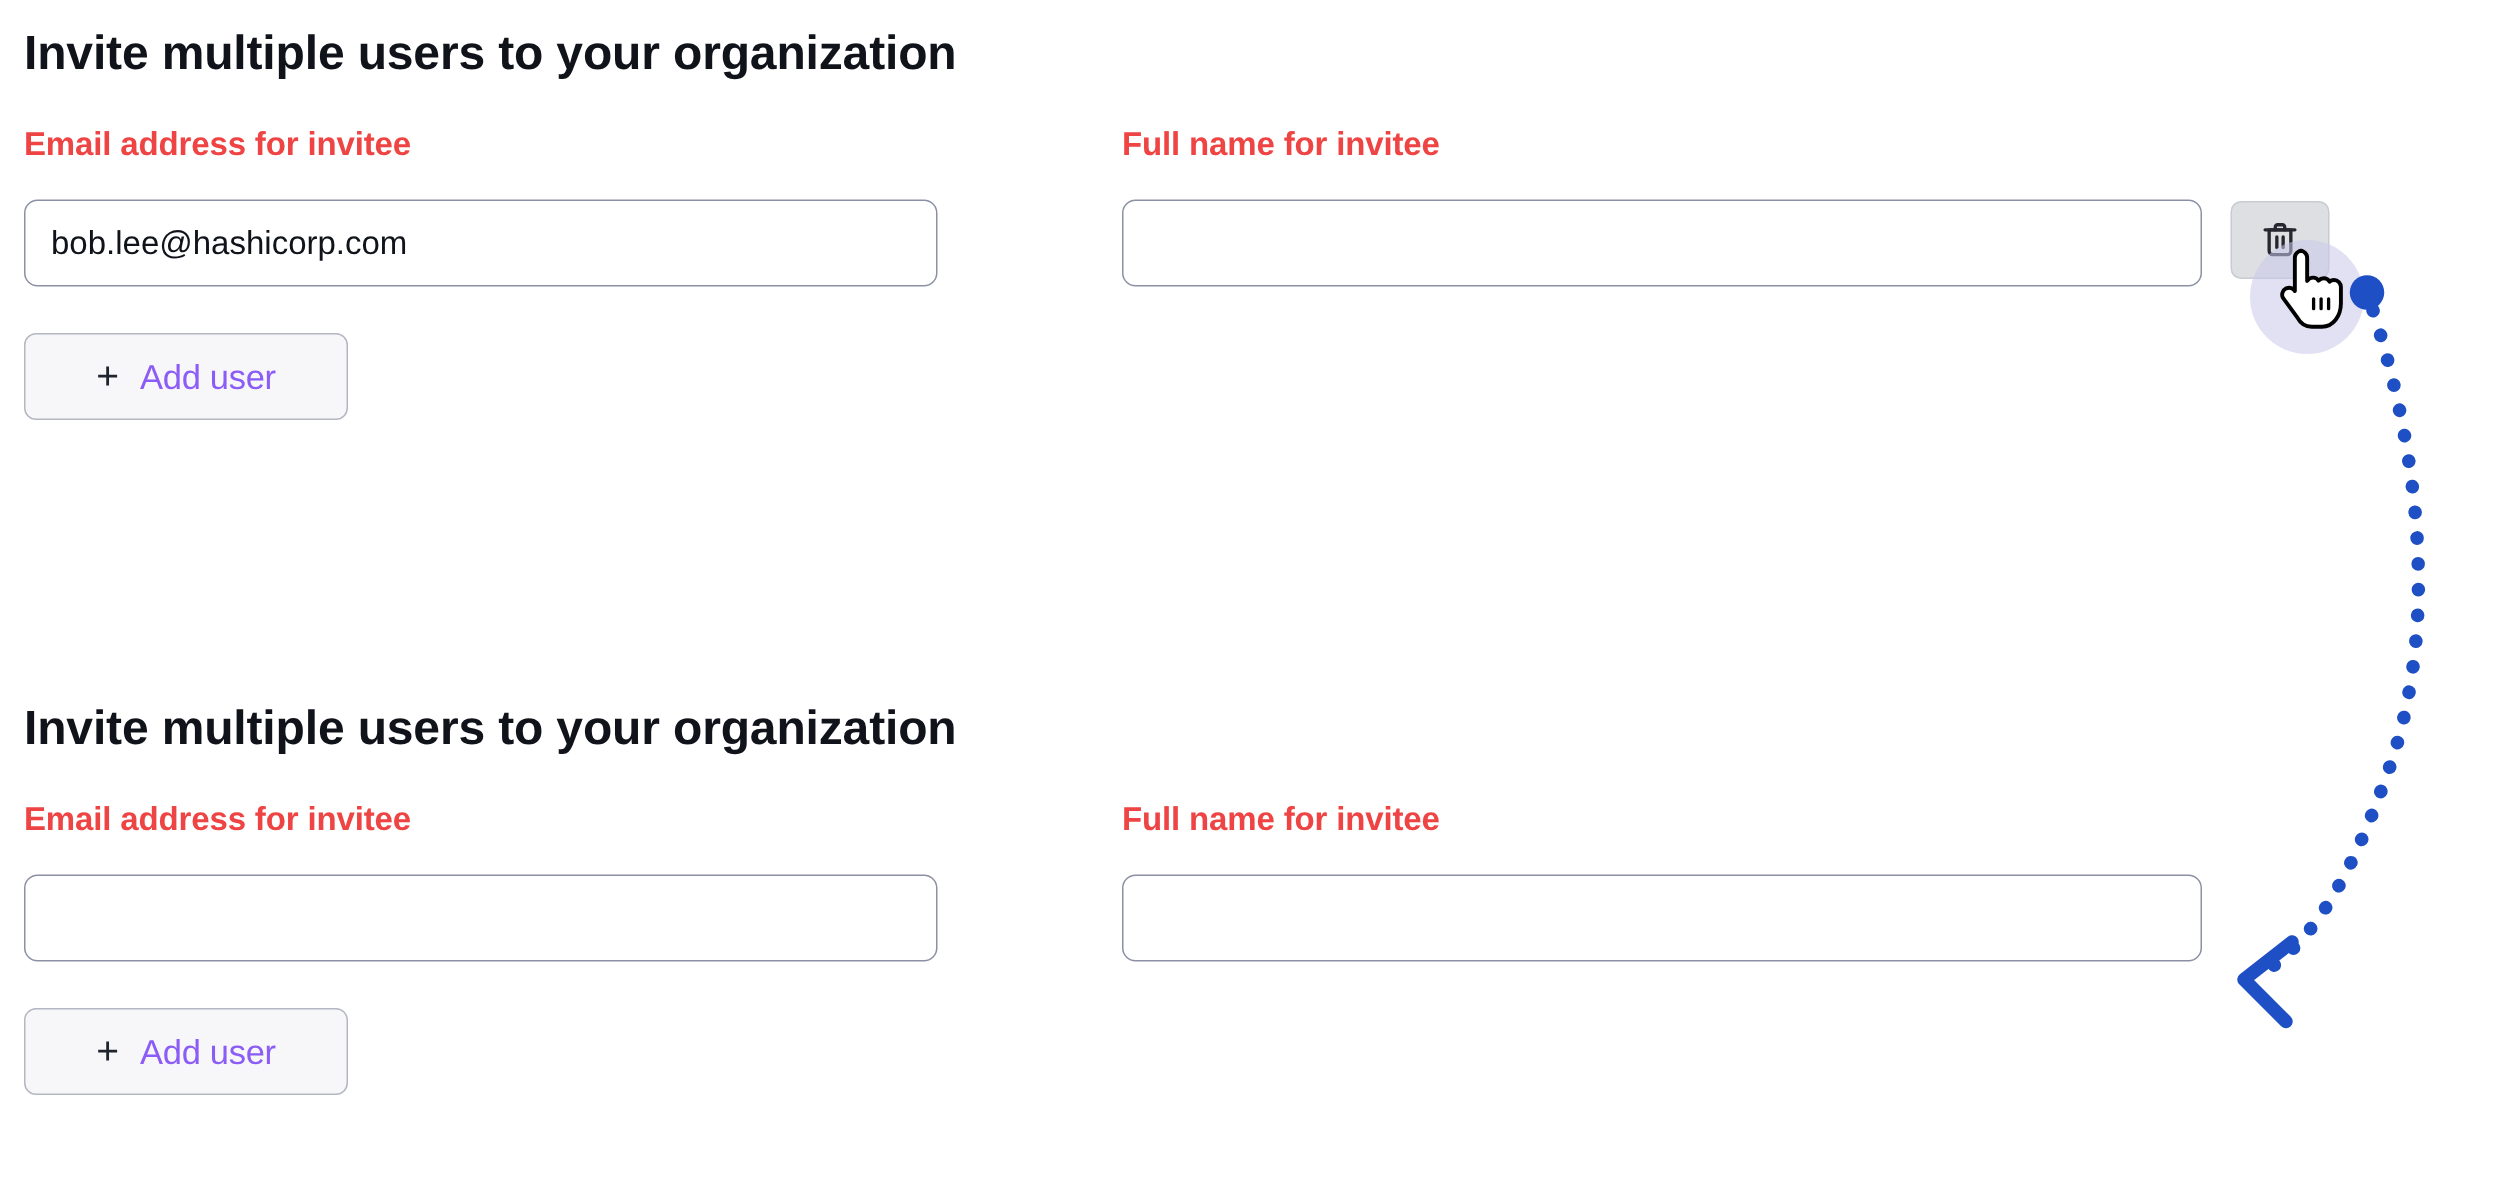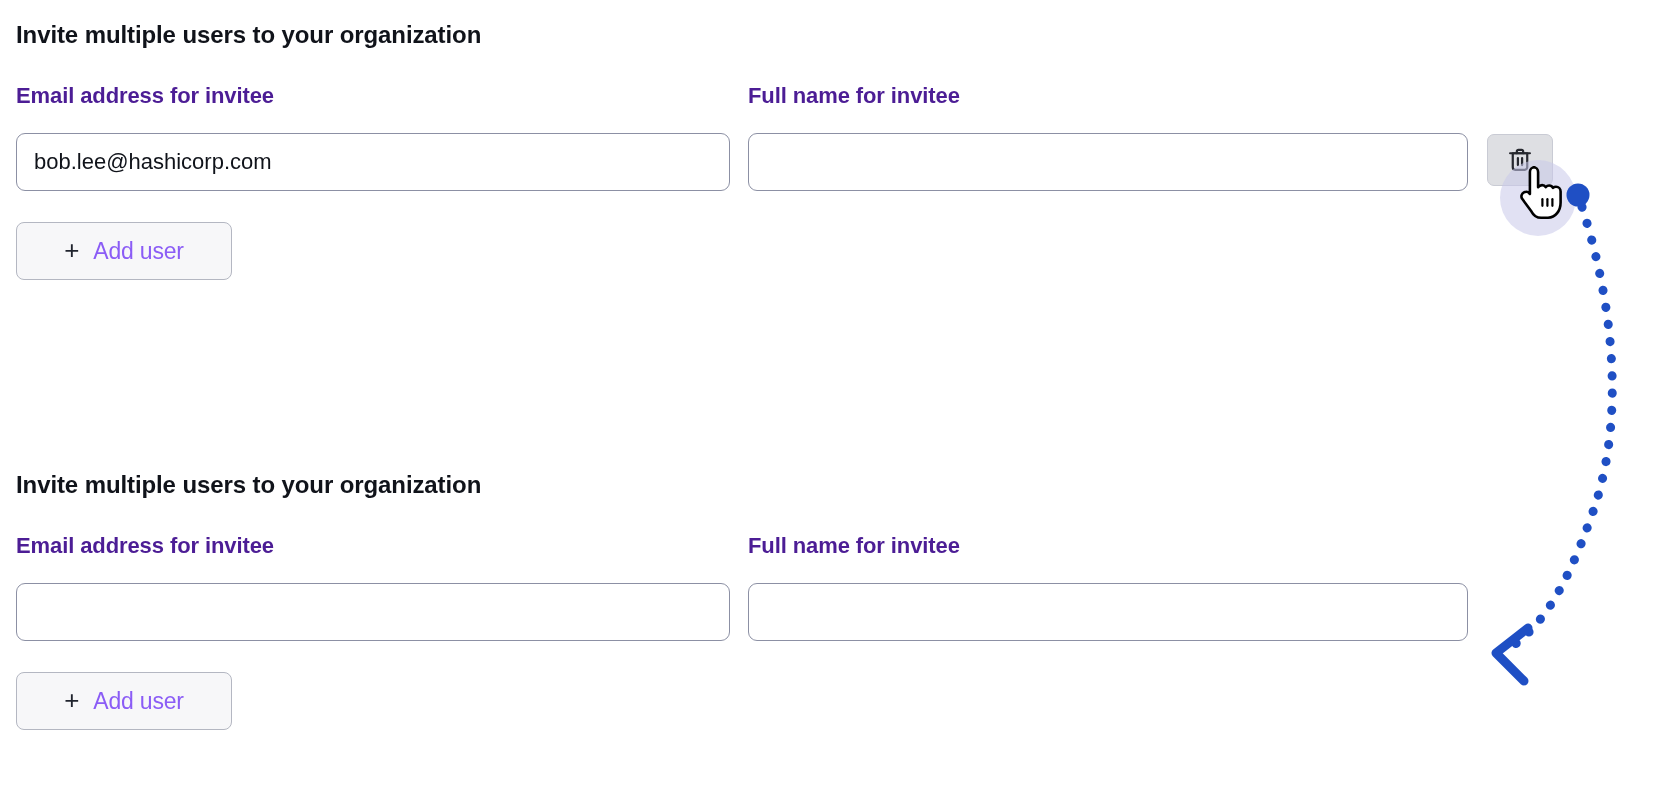--- a/index.html
+++ b/index.html
@@ -22,56 +22,56 @@
     left: 0;
     width: 1672px;
   }
   #section-1 { top: 0px; }
   #section-2 { top: 450px; }
 
   .section-title {
     position: absolute;
     left: 16px;
     top: 20px;
-    font-size: 24px;
+    font-size: 32px;
     font-weight: 700;
     letter-spacing: -0.1px;
     line-height: 30px;
     color: #10131a;
     white-space: nowrap;
   }
 
   .field-label {
     position: absolute;
     top: 82px;
     font-size: 22px;
     font-weight: 700;
     letter-spacing: -0.1px;
     line-height: 28px;
-    color: #4c1d95;
+    color: #ef4444;
     white-space: nowrap;
   }
   .label-email { left: 16px; }
   .label-name  { left: 748px; }
 
   .text-input {
     position: absolute;
     top: 133px;
     height: 58px;
     border: 1.6px solid #8c90a4;
     border-radius: 9px;
     background: #ffffff;
     font-family: "Liberation Sans", sans-serif;
     font-size: 22px;
     color: #10131a;
     padding: 0 17px;
     outline: none;
     line-height: 56px;
   }
-  .input-email { left: 16px; width: 714px; }
+  .input-email { left: 16px; width: 609px; }
   .input-name  { left: 748px; width: 720px; }
   .text-input::placeholder { color: #9aa0b0; }
 
   .delete-button {
     position: absolute;
     left: 1487px;
     top: 134px;
     width: 66px;
     height: 52px;
     border: 1px solid #c9cbd4;

